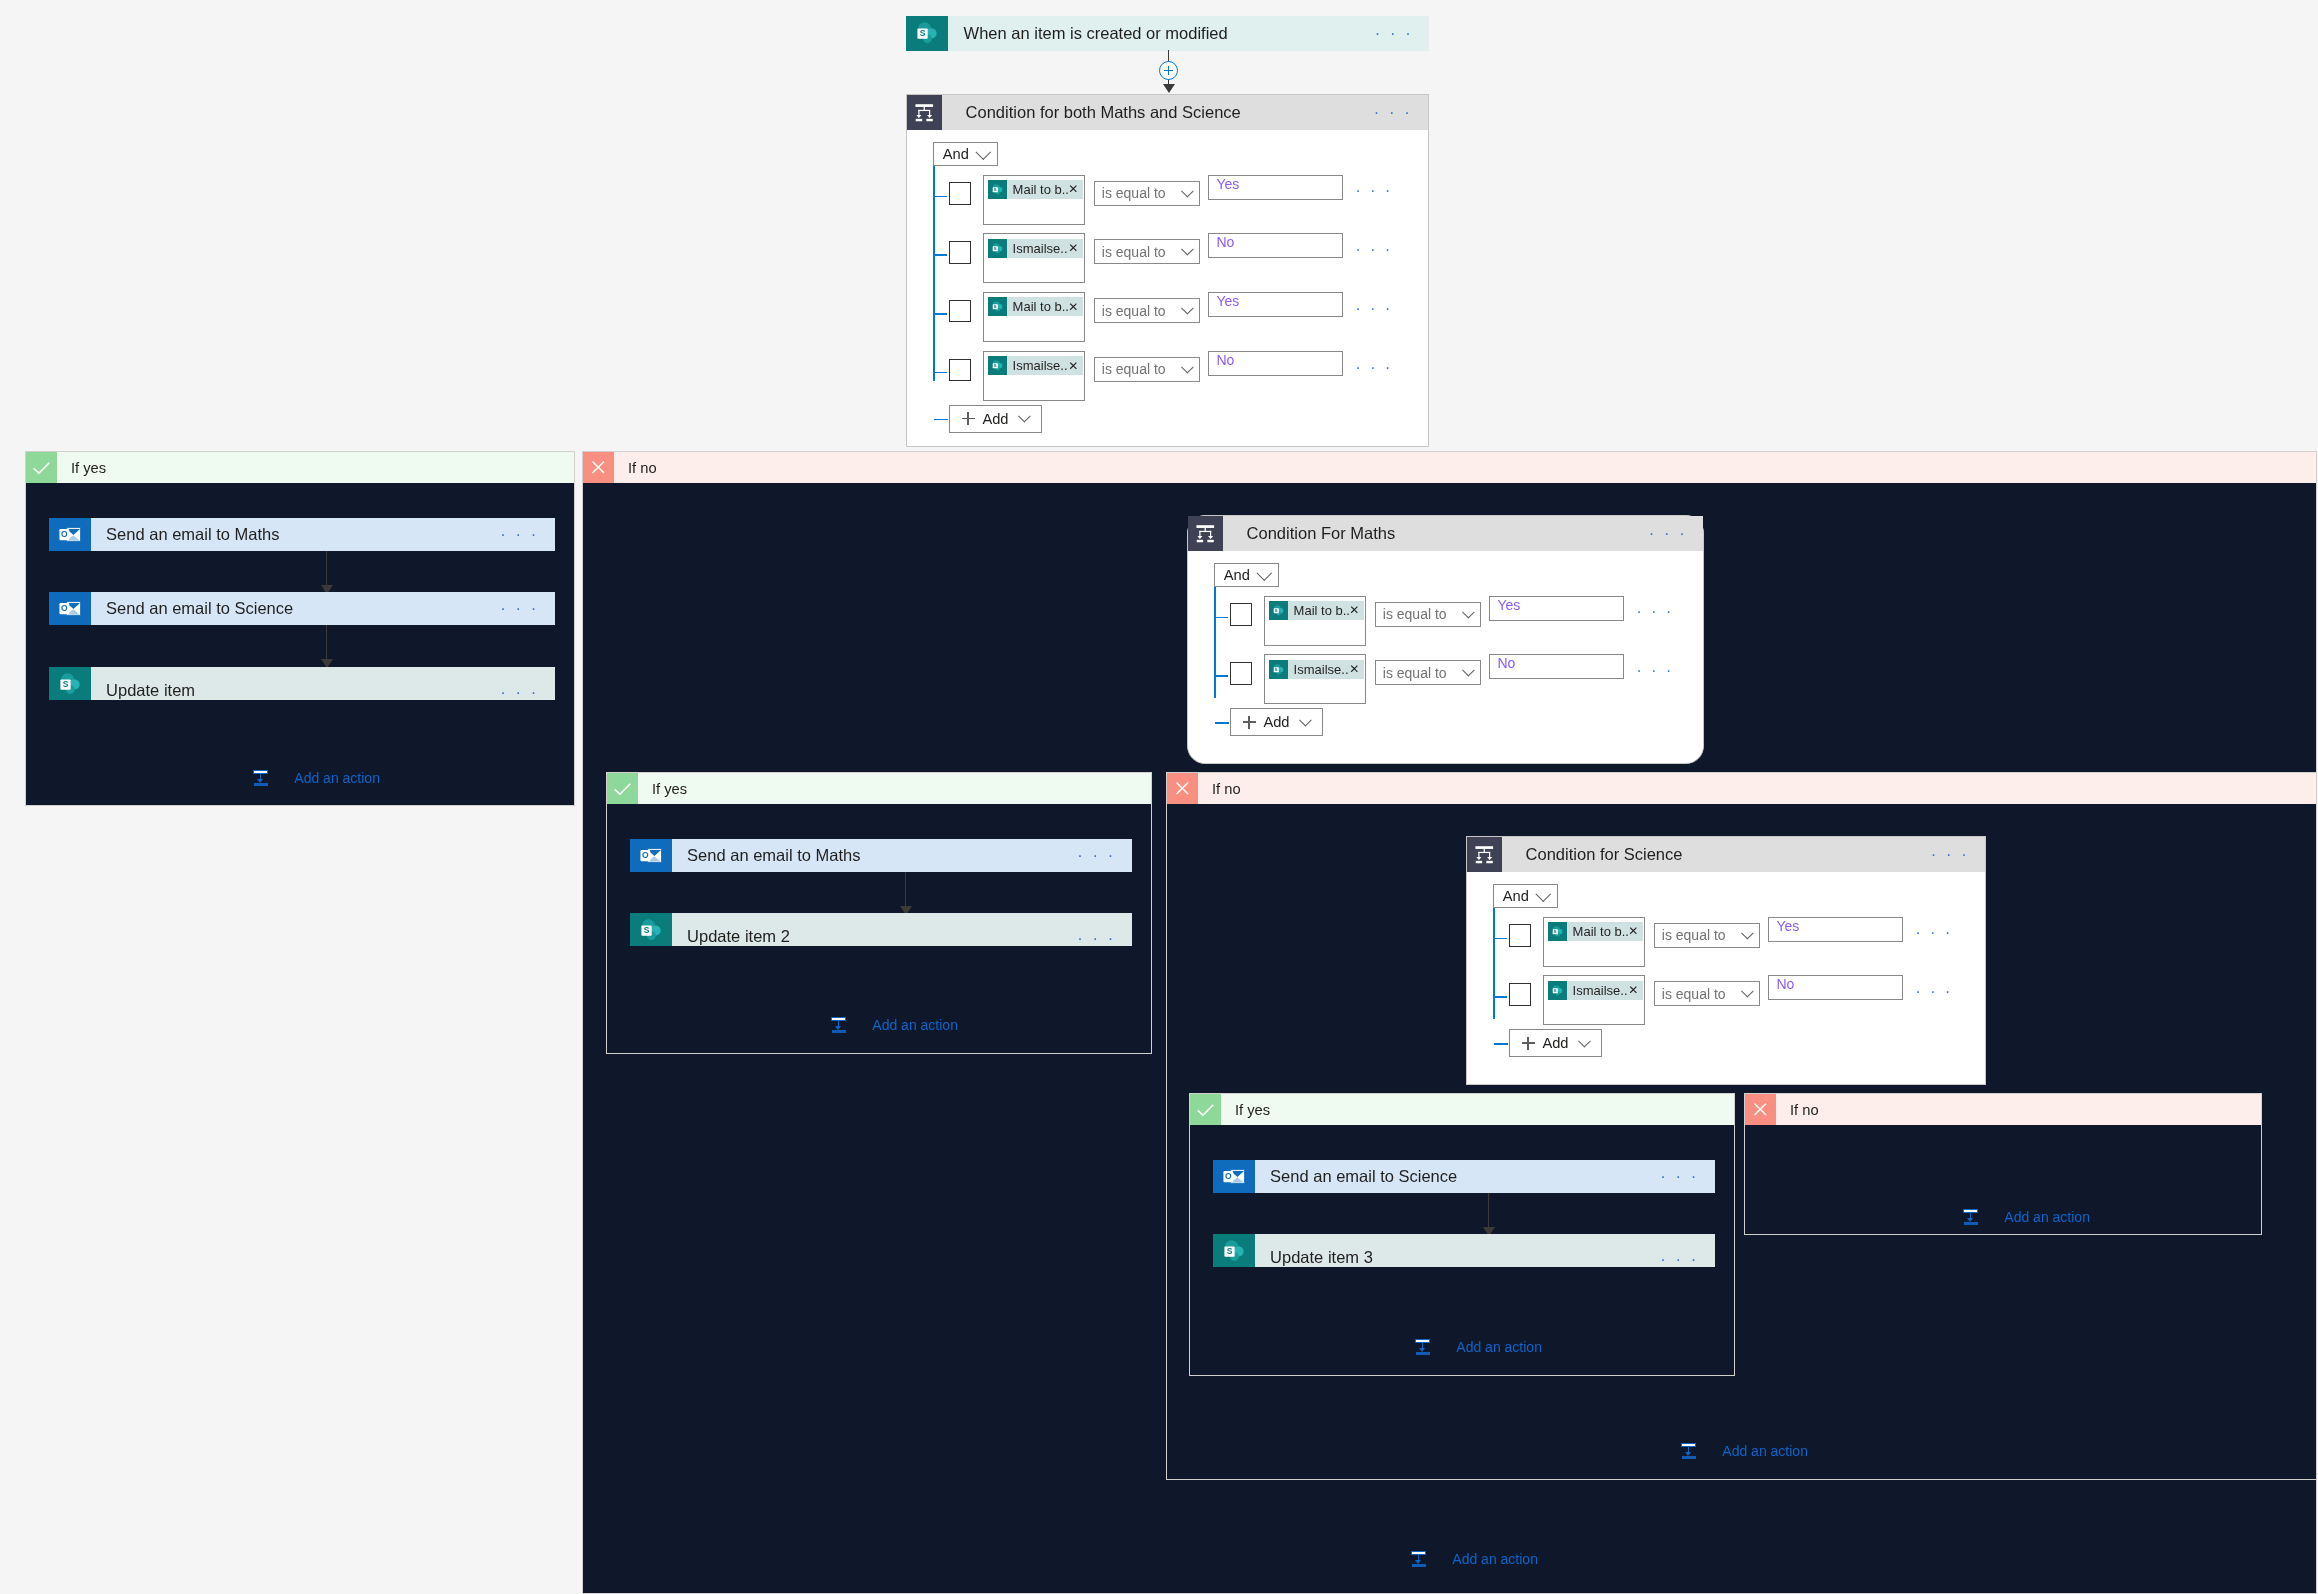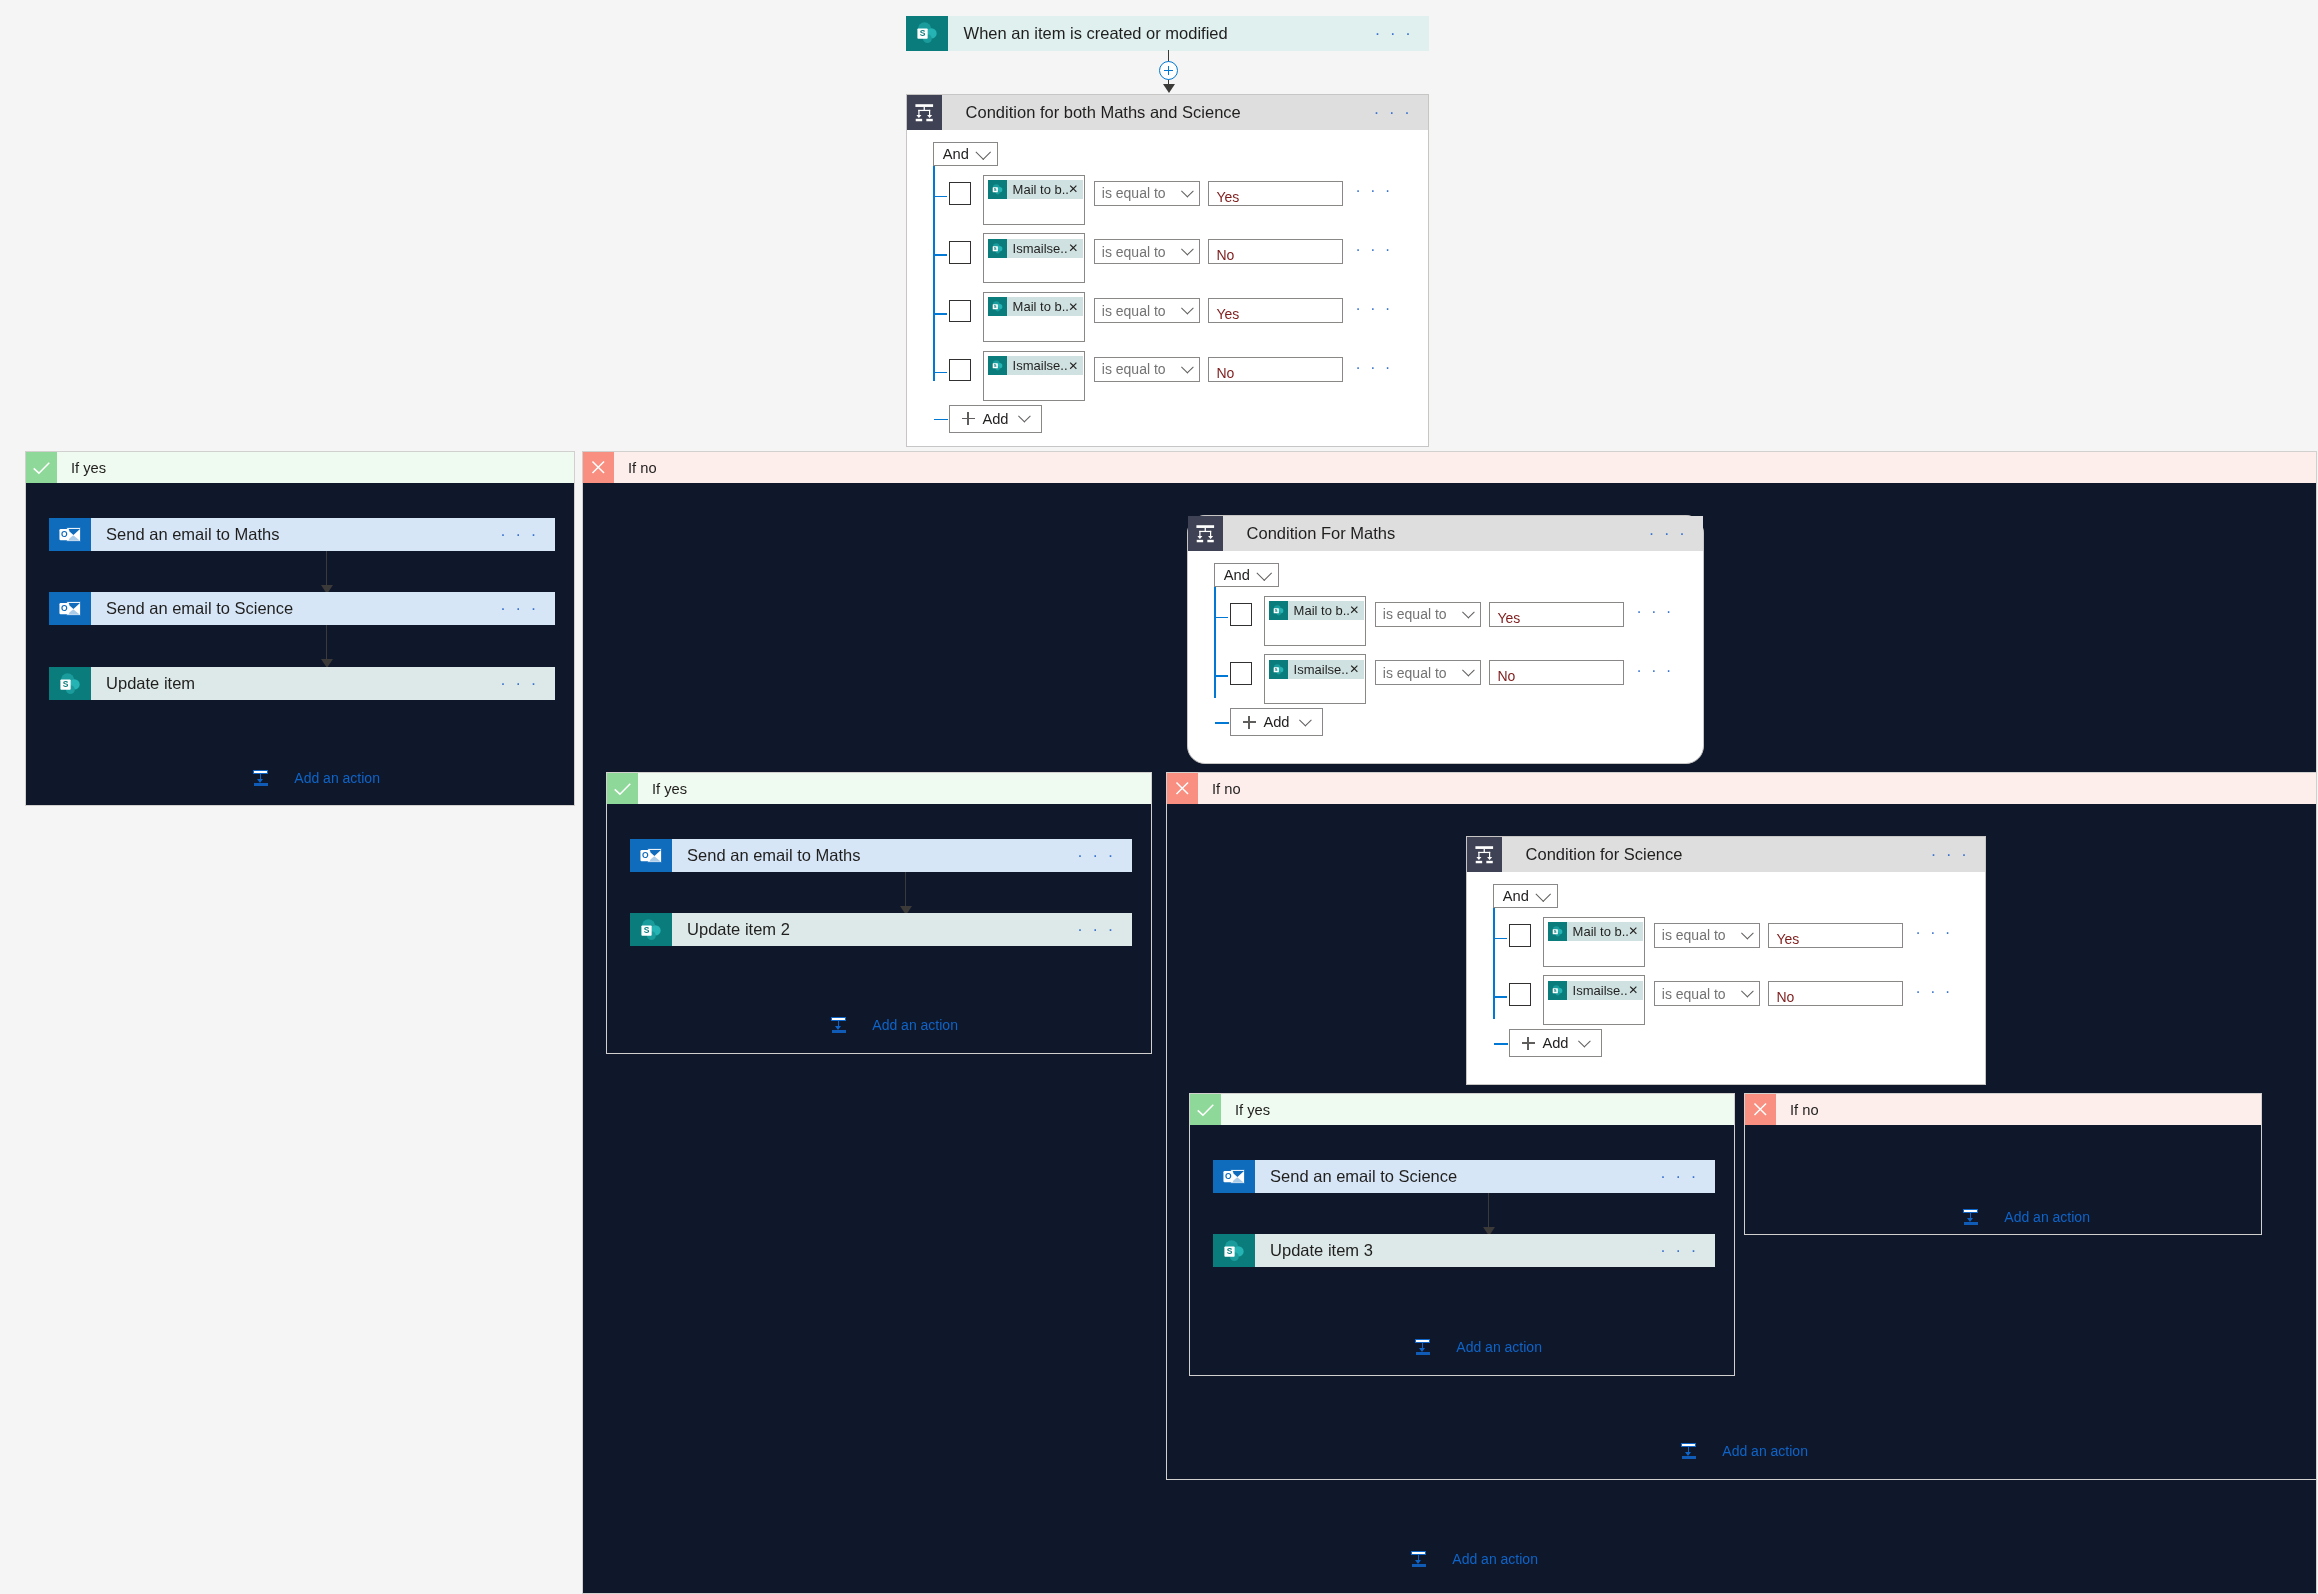--- a/index.html
+++ b/index.html
@@ -48,21 +48,21 @@
     line-height: 1;
     cursor: pointer;
     user-select: none;
   }
 
   .sp-bg  { background: #0a7c7c; }
   .ol-bg  { background: #0f6cbd; }
   .cond-bg{ background: #3f4254; }
 
   .card.trigger .card-body { background: #dff0ef; }
-  .card.sp-action .card-body { background: #dce9e8; }
+  .card.sp-action .card-body { background: #dce9e8; align-items: flex-end; }
   .card.ol-action .card-body { background: #d6e6f7; }
 
   
   .cond-block {
     position: absolute;
     background: #ffffff;
     border: 0.9px solid #c8c6c4;
     box-sizing: border-box;
   }
   .cond-header {
@@ -171,25 +171,24 @@
     margin-top: 6px;
     font-size: 14px; color: #737373;
     cursor: pointer;
   }
   .op-select .chev { margin-left: auto; width: 7.8px; height: 7.8px; }
   .val-input {
     width: 135px; height: 25px;
     border: 0.9px solid #8a8886;
     background: #fff;
     box-sizing: border-box;
-    display: flex; align-items: flex-end;
+    display: flex; align-items: flex-start;
     padding: 0 7px;
     margin-left: 8.7px;
-    margin-top: 6px;
-    font-size: 14px; color: #7f1d1d;
+    font-size: 14px; color: #8b5cf6;
     cursor: text;
   }
   .row-ellipsis {
     margin-left: 12px; margin-top: 7.8px;
     color: #3a74d0; letter-spacing: 2.6px; font-size: 15.6px;
     line-height: 1.2; cursor: pointer; user-select: none;
   }
   .add-btn {
     position: relative;
     display: inline-flex; align-items: center; gap: 7.8px;

